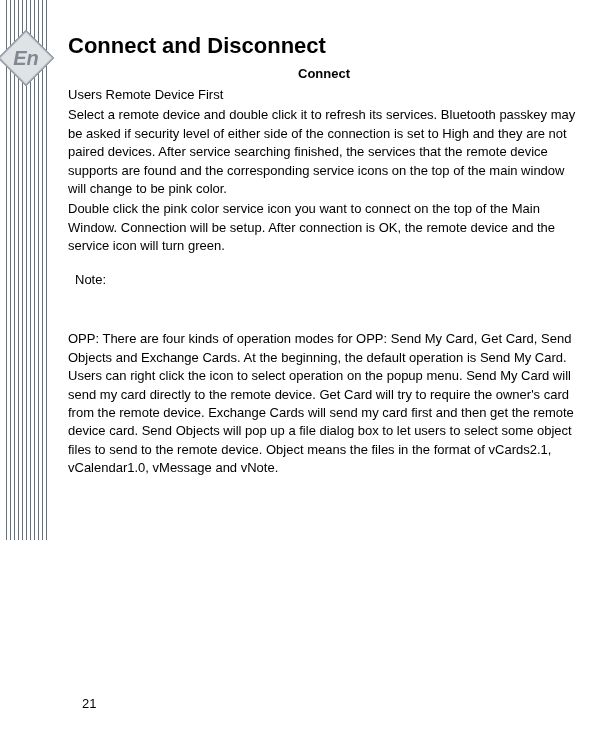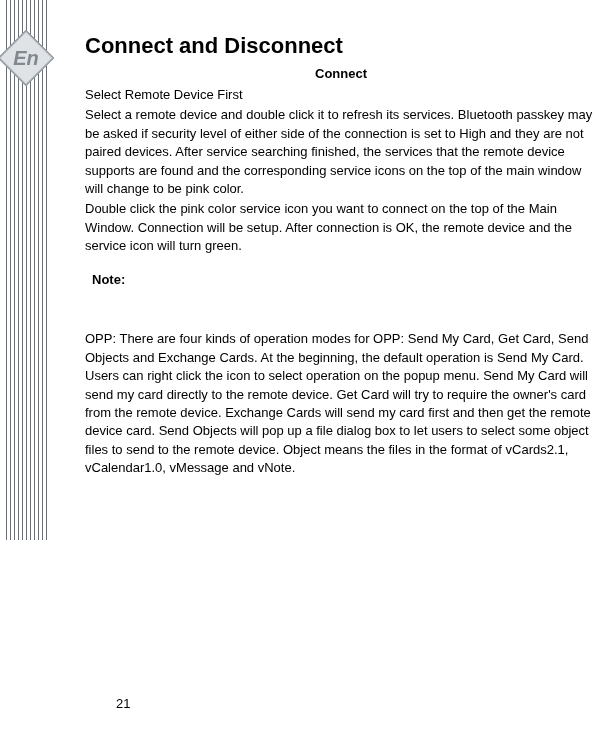--- a/index.html
+++ b/index.html
@@ -21,49 +21,49 @@
     background: #dfe3e6;
     border: 1px solid #808890;
     box-shadow: inset 0 0 0 1px #b8c0c6;
   }
   .en-diamond .lbl {
     position: absolute; top: 50%; left: 50%; transform: translate(-50%,-50%);
     font-size: 20px; font-weight: bold; color: #808890; font-style: italic;
   }
 
   .content {
-    position: absolute; left: 85px; top: 30px; width: 512px;
+    position: absolute; left: 68px; top: 30px; width: 512px;
     font-size: 13px; line-height: 1.42;
   }
   .title { font-size: 22px; font-weight: bold; margin-bottom: 4px; }
   .subhead { font-size: 13px; font-weight: bold; margin-bottom: 2px; text-align: center; }
   .para { margin-bottom: 2px; }
-  .note-label { font-weight: bold; padding-left: 7px; }
+  .note-label { font-weight: normal; padding-left: 7px; }
   .spacer { height: 13px; }
 
   .page-num {
-    position: absolute; left: 82px; bottom: 14px; font-size: 13px; margin-left: 34px;
+    position: absolute; left: 82px; bottom: 14px; font-size: 13px;
   }
 </style>
 </head>
 <body>
 
 <div class="page">
 
   <div class="stripes"></div>
 
   <div class="en-diamond">
     <div class="rot"></div>
     <div class="lbl">En</div>
   </div>
 
   <div class="content">
     <div class="title">Connect and Disconnect</div>
     <div class="subhead">Connect</div>
-    <div class="para">Select Remote Device First</div>
+    <div class="para">Users Remote Device First</div>
     <div class="para">Select a remote device and double click it to refresh its services. Bluetooth passkey may be asked if security level of either side of the connection is set to High and they are not paired devices. After service searching finished, the services that the remote device supports are found and the corresponding service icons on the top of the main window will change to be pink color.</div>
     <div class="para">Double click the pink color service icon you want to connect on the top of the Main Window. Connection will be setup. After connection is OK, the remote device and the service icon will turn green.</div>
     <div class="spacer"></div>
     <div class="para note-label">Note:</div>
     <div class="spacer"></div>
     <div class="spacer"></div>
     <div class="spacer"></div>
     <div class="para">OPP: There are four kinds of operation modes for OPP: Send My Card, Get Card, Send Objects and Exchange Cards. At the beginning, the default operation is Send My Card. Users can right click the icon to select operation on the popup menu. Send My Card will send my card directly to the remote device. Get Card will try to require the owner's card from the remote device. Exchange Cards will send my card first and then get the remote device card. Send Objects will pop up a file dialog box to let users to select some object files to send to the remote device. Object means the files in the format of vCards2.1, vCalendar1.0, vMessage and vNote.</div>
   </div>
 

